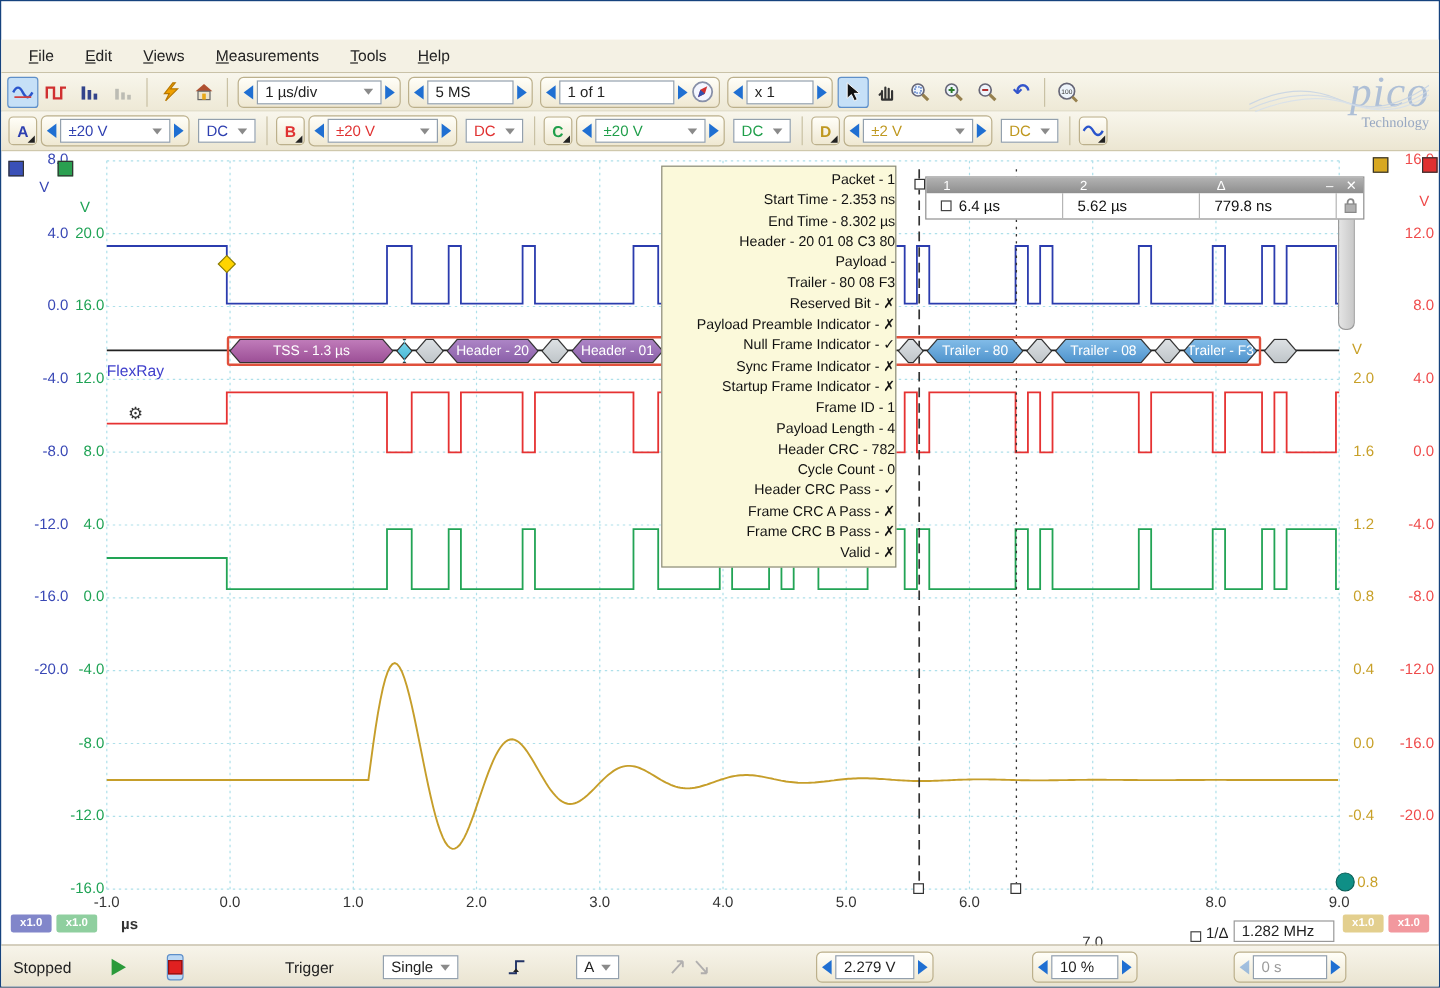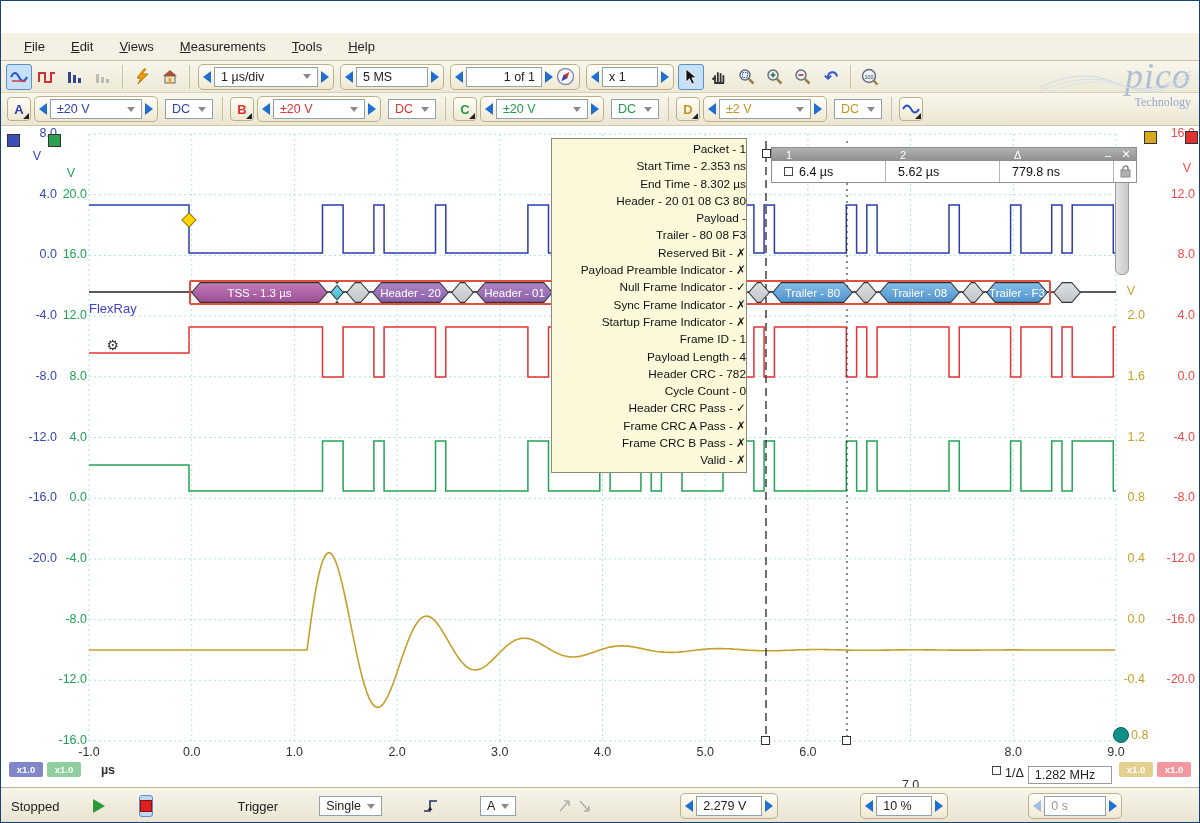--- a/index.html
+++ b/index.html
@@ -155,21 +155,21 @@
     </div>
     <div class="grp">
       <div class="tri-l"></div>
       <div class="field" style="width:72px">
           <span>5 MS</span>
         </div>
       <div class="tri-r"></div>
     </div>
     <div class="grp">
       <div class="tri-l"></div>
-      <div class="field" style="width:76px;justify-content:flex-end">
+      <div class="field" style="width:96px;justify-content:flex-start">
           <span>1 of 1</span>
         </div>
       <div class="tri-r"></div>
       <svg width="19" height="19">
         <circle cx="9.5" cy="9.5" r="8" fill="#f4f6ff" stroke="#8890a8" stroke-width="1.5"></circle>
         <polygon points="9.5,3.5 12,9.5 9.5,15.5 7,9.5" fill="#d03030" transform="rotate(40 9.5 9.5)"></polygon>
         <polygon points="9.5,9.5 12,9.5 9.5,15.5 7,9.5" fill="#3050b0" transform="rotate(40 9.5 9.5)"></polygon>
       </svg>
     </div>
     <div class="grp">
@@ -435,21 +435,21 @@
       <div class="tline">Frame ID - 1</div>
       <div class="tline">Payload Length - 4</div>
       <div class="tline">Header CRC - 782</div>
       <div class="tline">Cycle Count - 0</div>
       <div class="tline">Header CRC Pass - ✓</div>
       <div class="tline">Frame CRC A Pass - ✗</div>
       <div class="tline">Frame CRC B Pass - ✗</div>
       <div class="tline">Valid - ✗</div>
     </div>
 
-  <div class="abs" style="left:991px;top:765px;height:19px;display:flex;align-items:flex-start;gap:4px;z-index:6;">
+  <div class="abs" style="left:991px;top:765px;height:19px;display:flex;align-items:flex-end;gap:4px;z-index:6;">
     <span class="ck"></span>
     <span style="font-size:12.5px;color:#222;">1/Δ</span>
     <span style="background:#fff;border:1px solid #999;font-size:12.5px;color:#222;padding:0 6px;height:18px;display:flex;align-items:center;width:84px;">1.282 MHz</span>
   </div>
 
   <div class="sq" style="left:6px;top:133px;background:#3a50b8;"></div>
   <div class="sq" style="left:47px;top:133px;background:#2aa050;"></div>
   <div class="sq" style="left:1143px;top:130px;background:#d8a820;"></div>
   <div class="sq" style="left:1184px;top:130px;background:#e03030;"></div>
   <div class="axlab" style="left:6px;top:148px;width:34px;color:#3847b5;">V</div>

